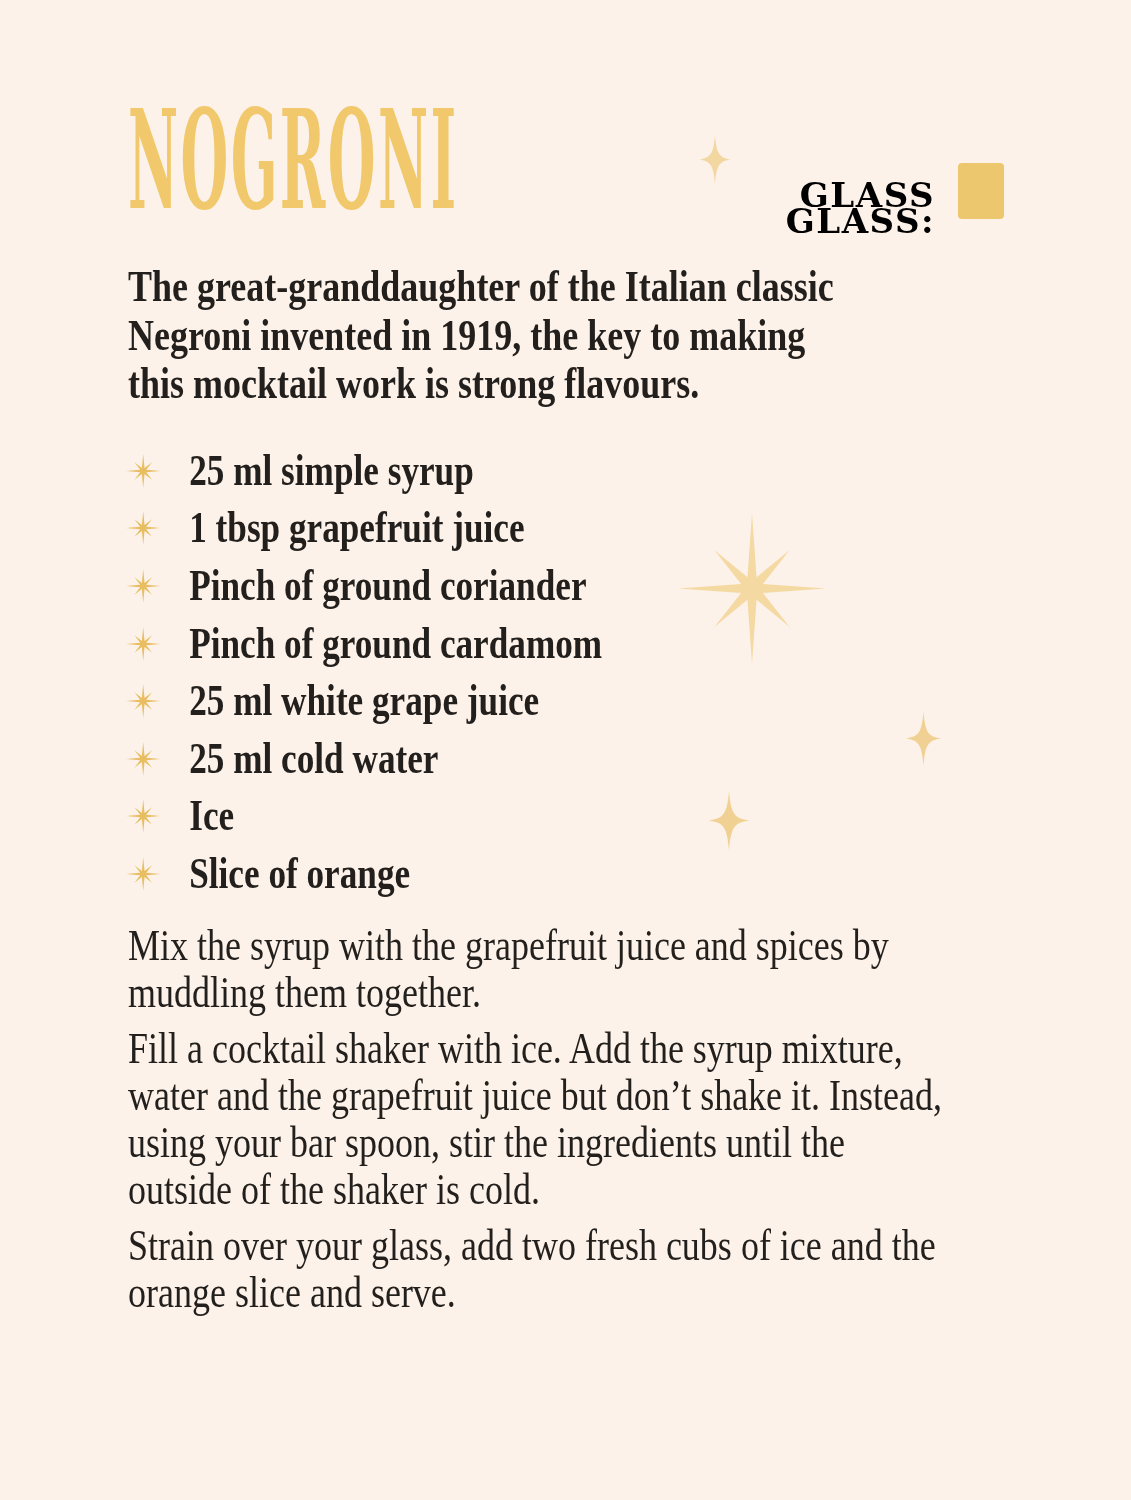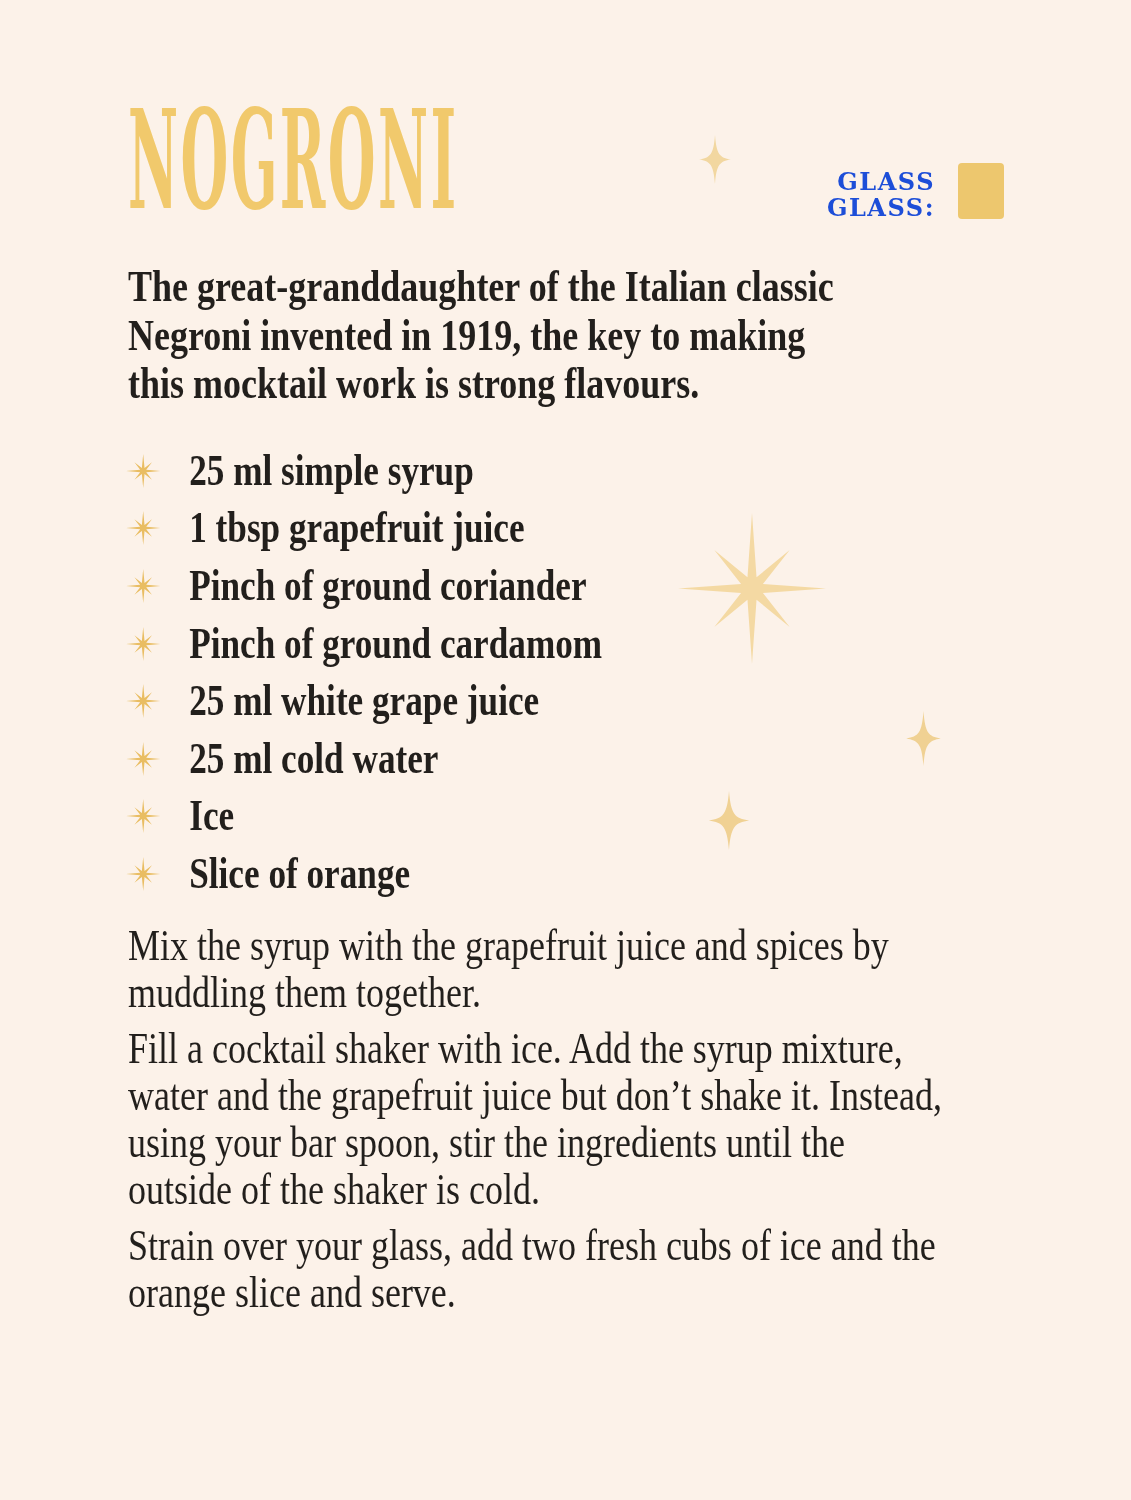--- a/index.html
+++ b/index.html
@@ -22,27 +22,27 @@
     line-height:1;
     letter-spacing:6px;
     color:#f1c96c;
     transform:scale(0.40,1);
     transform-origin:left top;
     white-space:nowrap;
   }
 
   
   .glass-label{
-    position:absolute;left:760px;top:169px;width:175px;
+    position:absolute;left:760px;top:182px;width:175px;
     text-align:right;
     font-family:"DejaVu Serif", serif;
     font-weight:bold;
-    font-size:24px;line-height:26px;
+    font-size:34px;line-height:26px;
     letter-spacing:1.5px;
-    color:#1d4ed8;
+    color:#000000;
   }
   .glass-label span{display:block;white-space:nowrap;}
   .glass-swatch{
     position:absolute;left:958px;top:163px;
     width:46px;height:56px;border-radius:4px;
     background:#edc76e;
   }
 
   
   .decor{position:absolute;}

